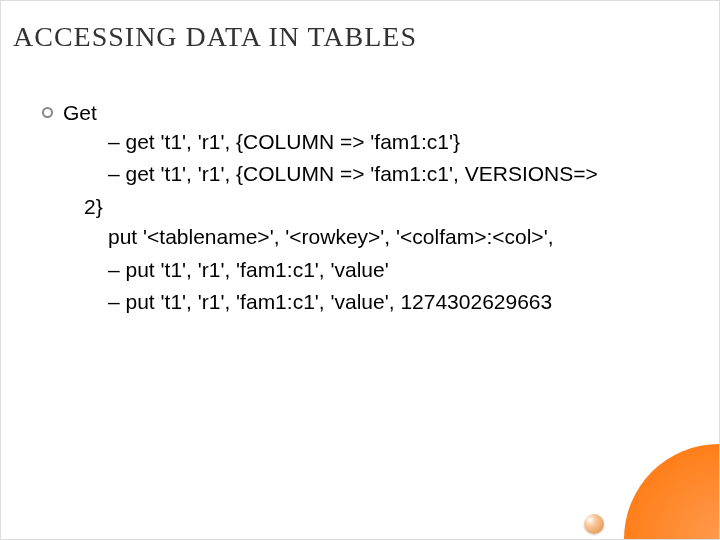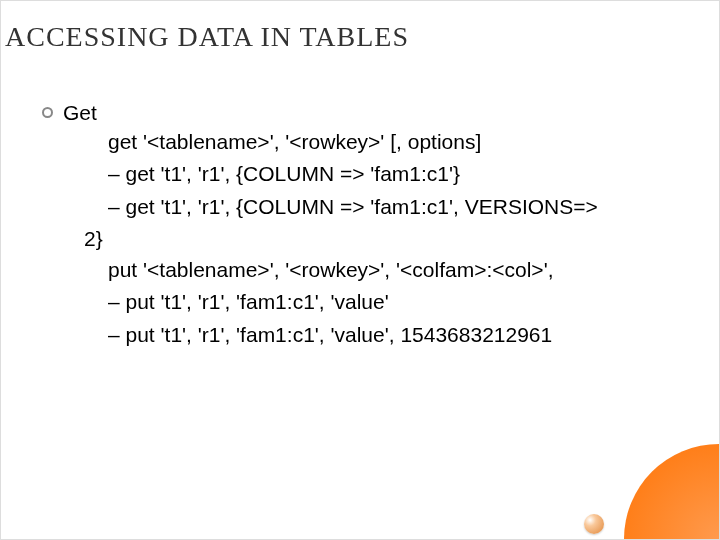--- a/index.html
+++ b/index.html
@@ -11,21 +11,21 @@
     border: 1px solid #ddd;
   }
   .title {
     font-family: Georgia, "Times New Roman", serif;
     font-weight: 400;
     font-size: 28px;
     letter-spacing: 1px;
     color: #333;
     position: absolute;
     top: 20px;
-    left: 4px;
+    left: 12px;
   }
   .content {
     position: absolute;
     top: 100px;
     left: 41px;
     right: 20px;
   }
   .row {
     display: flex;
     align-items: flex-start;
@@ -90,30 +90,29 @@
 
 <h1 class="title">ACCESSING DATA  IN TABLES</h1>
 
 <div class="content">
 
   <div class="row">
     <span class="bullet"></span>
     <span class="label">Get</span>
   </div>
   <div class="sub">
-    <div>get '&lt;tablename&gt;', '&lt;rowkey&gt;' [, options]</div>
     <div>– get 't1', 'r1', {COLUMN =&gt; 'fam1:c1'}</div>
     <div>– get 't1', 'r1', {COLUMN =&gt; 'fam1:c1', VERSIONS=&gt;</div>
   </div>
   <div class="twoline">2}</div>
 
   <div class="sub">
     <div>put '&lt;tablename&gt;', '&lt;rowkey&gt;', '&lt;colfam&gt;:&lt;col&gt;',</div>
     <div>– put 't1', 'r1', 'fam1:c1', 'value'</div>
-    <div>– put 't1', 'r1', 'fam1:c1', 'value', 1543683212961</div>
+    <div>– put 't1', 'r1', 'fam1:c1', 'value', 1274302629663</div>
   </div>
 
 </div>
 
 <div class="deco">
   <div class="big-circle"></div>
 </div>
 <div class="small-circle"></div>
 
 </body></html>

